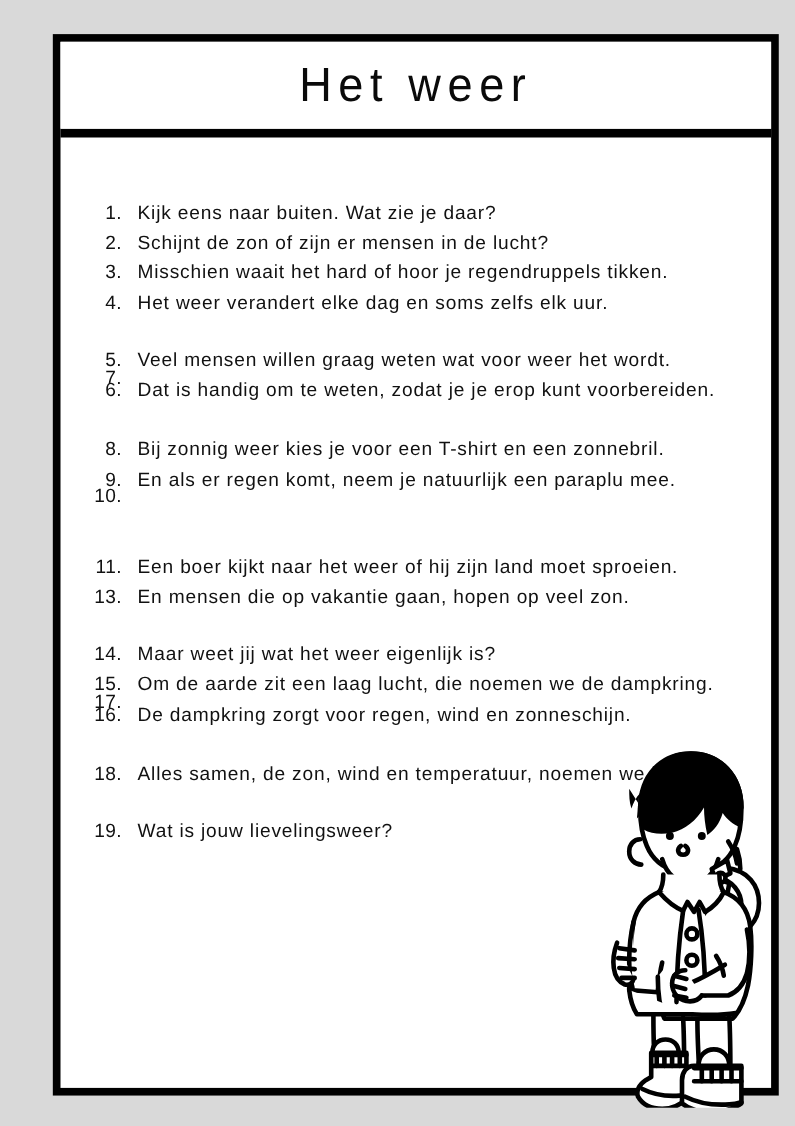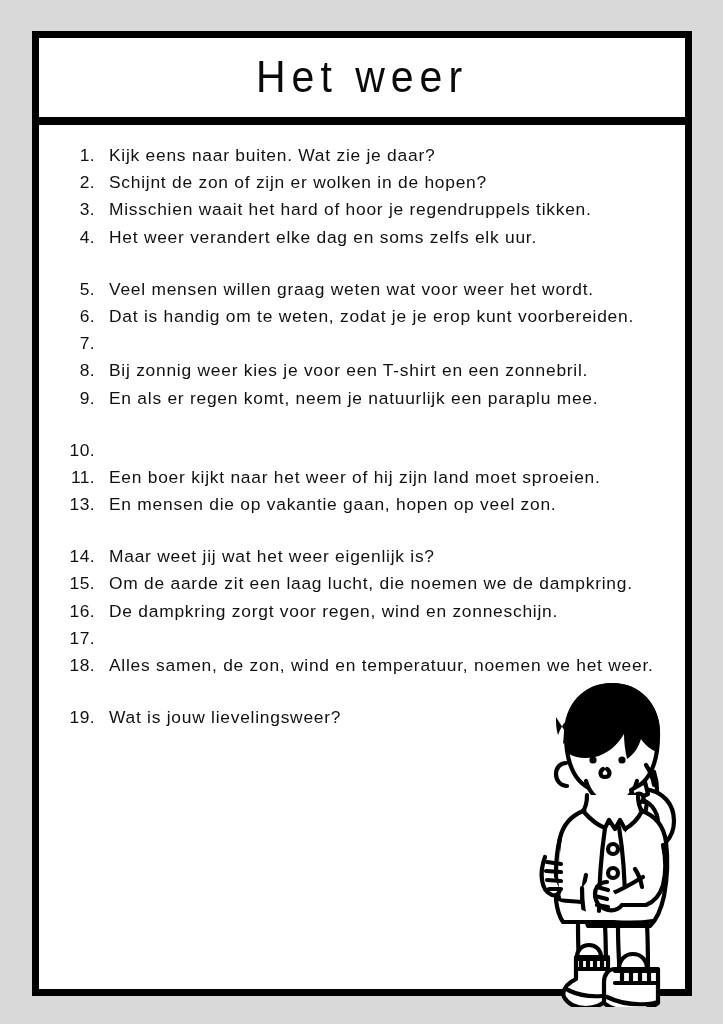--- a/index.html
+++ b/index.html
@@ -9,21 +9,21 @@
   body {
     width: 723px;
     height: 1024px;
     background: #d9d9d9;
     font-family: "Liberation Sans", sans-serif;
     overflow: hidden;
   }
 
   .page {
     position: absolute;
-    left: 32px;
+    left: 48px;
     top: 31px;
     width: 660px;
     height: 965px;
     background: #ffffff;
     border: 7px solid #000000;
     box-sizing: border-box;
   }
 
   .header-band {
     position: relative;
@@ -81,20 +81,21 @@
     flex: 0 0 46px;
     text-align: right;
     padding-right: 14px;
     box-sizing: border-box;
     font-size: 17.4px;
     letter-spacing: 0.4px;
   }
 
   .line-text {
     flex: 1 1 auto;
+    margin-top: 38px;
   }
 
   .spacer {
     height: 25px;
   }
 
   .illustration {
     position: absolute;
     right: -10px;
     bottom: -18px;
@@ -121,21 +122,21 @@
 
   <div class="body-area">
 
     <div class="lines">
         <div class="line">
           <span class="line-num">1.</span>
           <span class="line-text">Kijk eens naar buiten. Wat zie je daar?</span>
         </div>
         <div class="line">
           <span class="line-num">2.</span>
-          <span class="line-text">Schijnt de zon of zijn er wolken in de hopen?</span>
+          <span class="line-text">Schijnt de zon of zijn er mensen in de lucht?</span>
         </div>
         <div class="line">
           <span class="line-num">3.</span>
           <span class="line-text">Misschien waait het hard of hoor je regendruppels tikken.</span>
         </div>
         <div class="line">
           <span class="line-num">4.</span>
           <span class="line-text">Het weer verandert elke dag en soms zelfs elk uur.</span>
         </div>
         <div class="spacer"></div>

